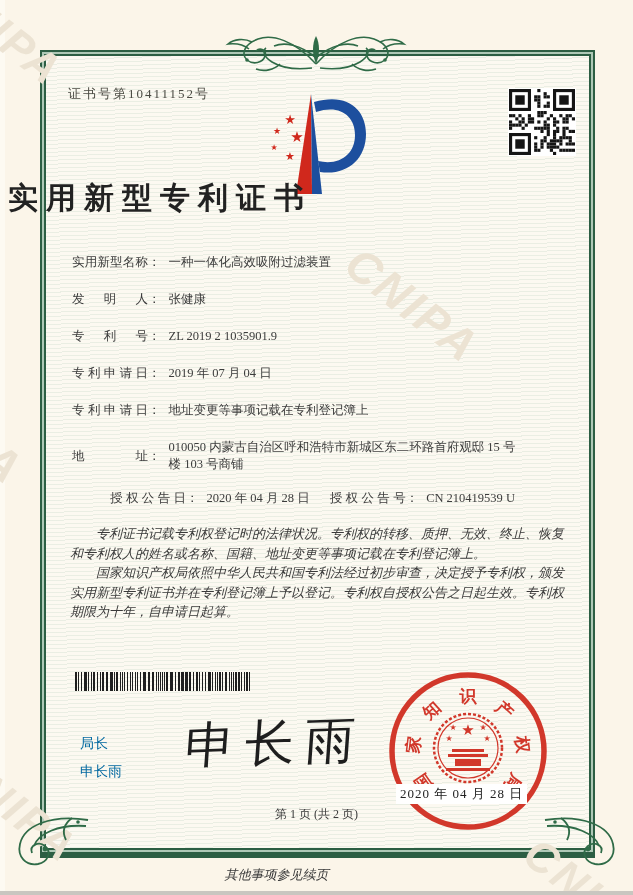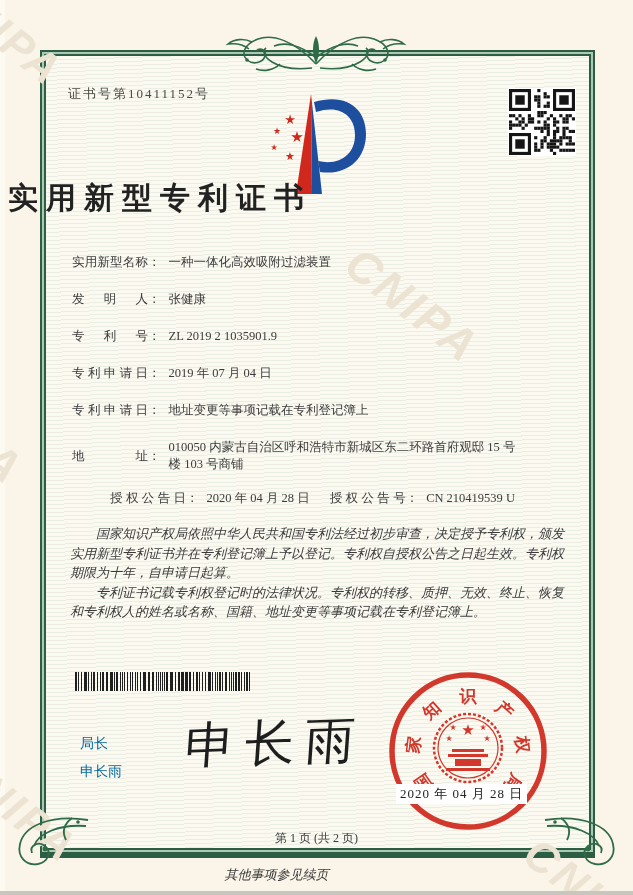--- a/index.html
+++ b/index.html
@@ -56,21 +56,21 @@
   .barcode{position:absolute;left:75px;top:672px;}
 
   .director{position:absolute;left:80px;top:730px;font-size:14px;line-height:28px;color:#0369a1;}
   .signature{position:absolute;left:185px;top:710px;font-size:50px;letter-spacing:10px;color:#1e1e1e;
              transform:rotate(-2deg) skewX(-6deg);font-weight:400;}
 
   .seal{position:absolute;left:385px;top:668px;width:166px;height:166px;opacity:.93;}
   .seal-date{position:absolute;left:396px;top:784px;background:#fff;padding:1px 4px;font-size:13px;
              color:#222;letter-spacing:1px;white-space:nowrap;}
 
-  .page-no{position:absolute;left:0;top:830px;width:633px;text-align:center;font-size:12px;color:#3a3a3a;}
+  .page-no{position:absolute;left:0;top:806px;width:633px;text-align:center;font-size:12px;color:#3a3a3a;}
   .cont-note{position:absolute;left:0;top:866px;width:553px;text-align:center;font-size:13px;color:#3a3a3a;font-style:italic;}
 </style>
 </head>
 <body>
 
 <div class="page">
   <div class="edge-left"></div>
 
   <div class="wm wm1">CNIPA</div>
   <div class="wm wm2">CNIPA</div>
@@ -300,22 +300,22 @@
         </span>
         <span class="grant-group">
           <span class="flabel">授权公告号</span>
             <span class="fcolon">：</span>
           <span class="fvalue">CN 210419539 U</span>
         </span>
       </div>
     </div>
 
     <div class="paras">
+      <p>专利证书记载专利权登记时的法律状况。专利权的转移、质押、无效、终止、恢复和专利权人的姓名或名称、国籍、地址变更等事项记载在专利登记簿上。</p>
       <p>国家知识产权局依照中华人民共和国专利法经过初步审查，决定授予专利权，颁发实用新型专利证书并在专利登记簿上予以登记。专利权自授权公告之日起生效。专利权期限为十年，自申请日起算。</p>
-      <p>专利证书记载专利权登记时的法律状况。专利权的转移、质押、无效、终止、恢复和专利权人的姓名或名称、国籍、地址变更等事项记载在专利登记簿上。</p>
     </div>
 
     <svg class="barcode" id="barcode-svg" width="178" height="19" viewBox="0 0 178 19">
         <rect x="0" y="0" width="2" height="19" fill="#1f1f1f"></rect>
         <rect x="3" y="0" width="1" height="19" fill="#1f1f1f"></rect>
         <rect x="6" y="0" width="1" height="19" fill="#1f1f1f"></rect>
         <rect x="9" y="0" width="3" height="19" fill="#1f1f1f"></rect>
         <rect x="13" y="0" width="1" height="19" fill="#1f1f1f"></rect>
         <rect x="16" y="0" width="1" height="19" fill="#1f1f1f"></rect>
         <rect x="18" y="0" width="2" height="19" fill="#1f1f1f"></rect>

